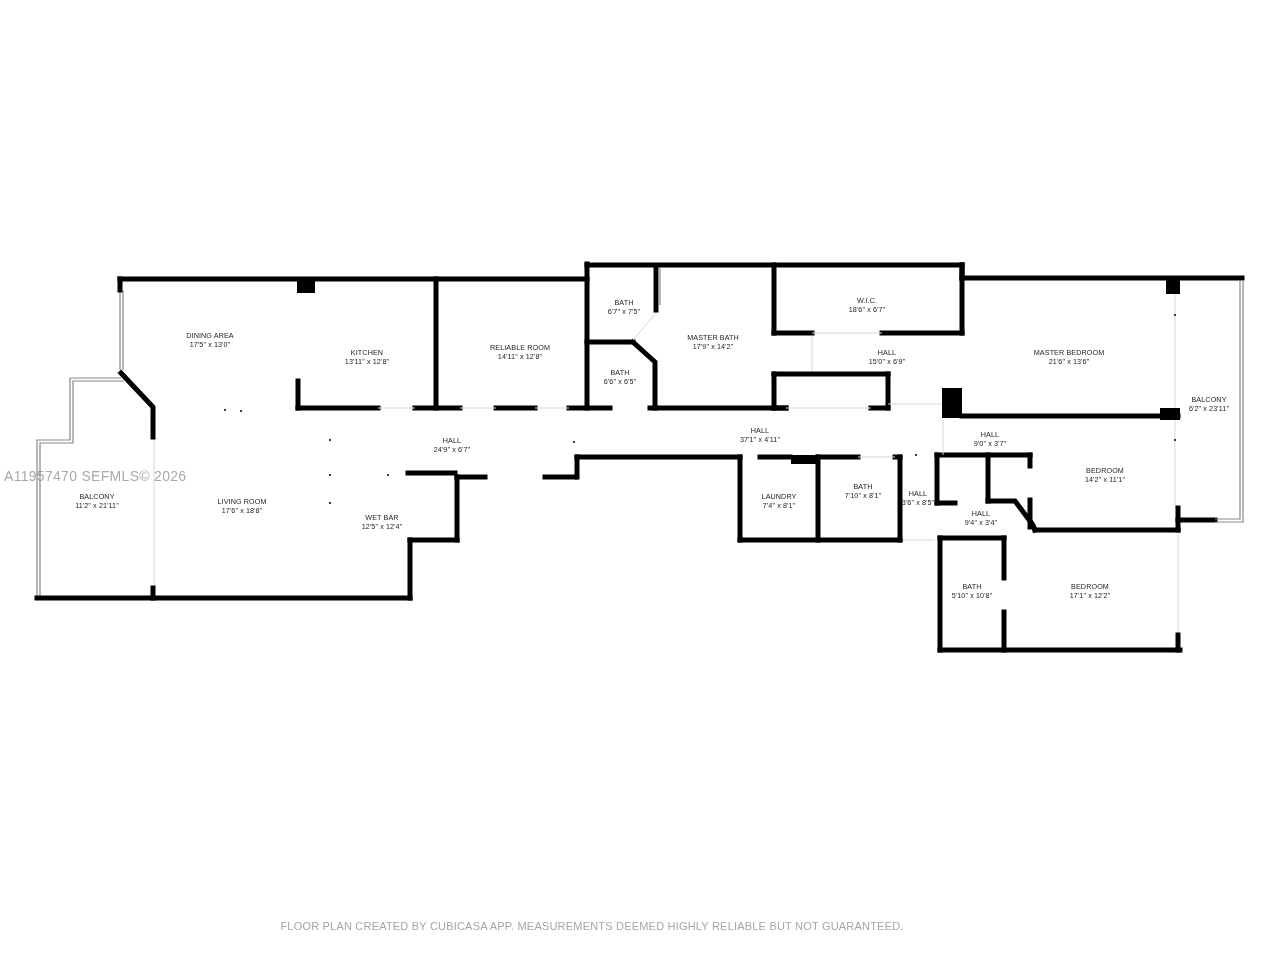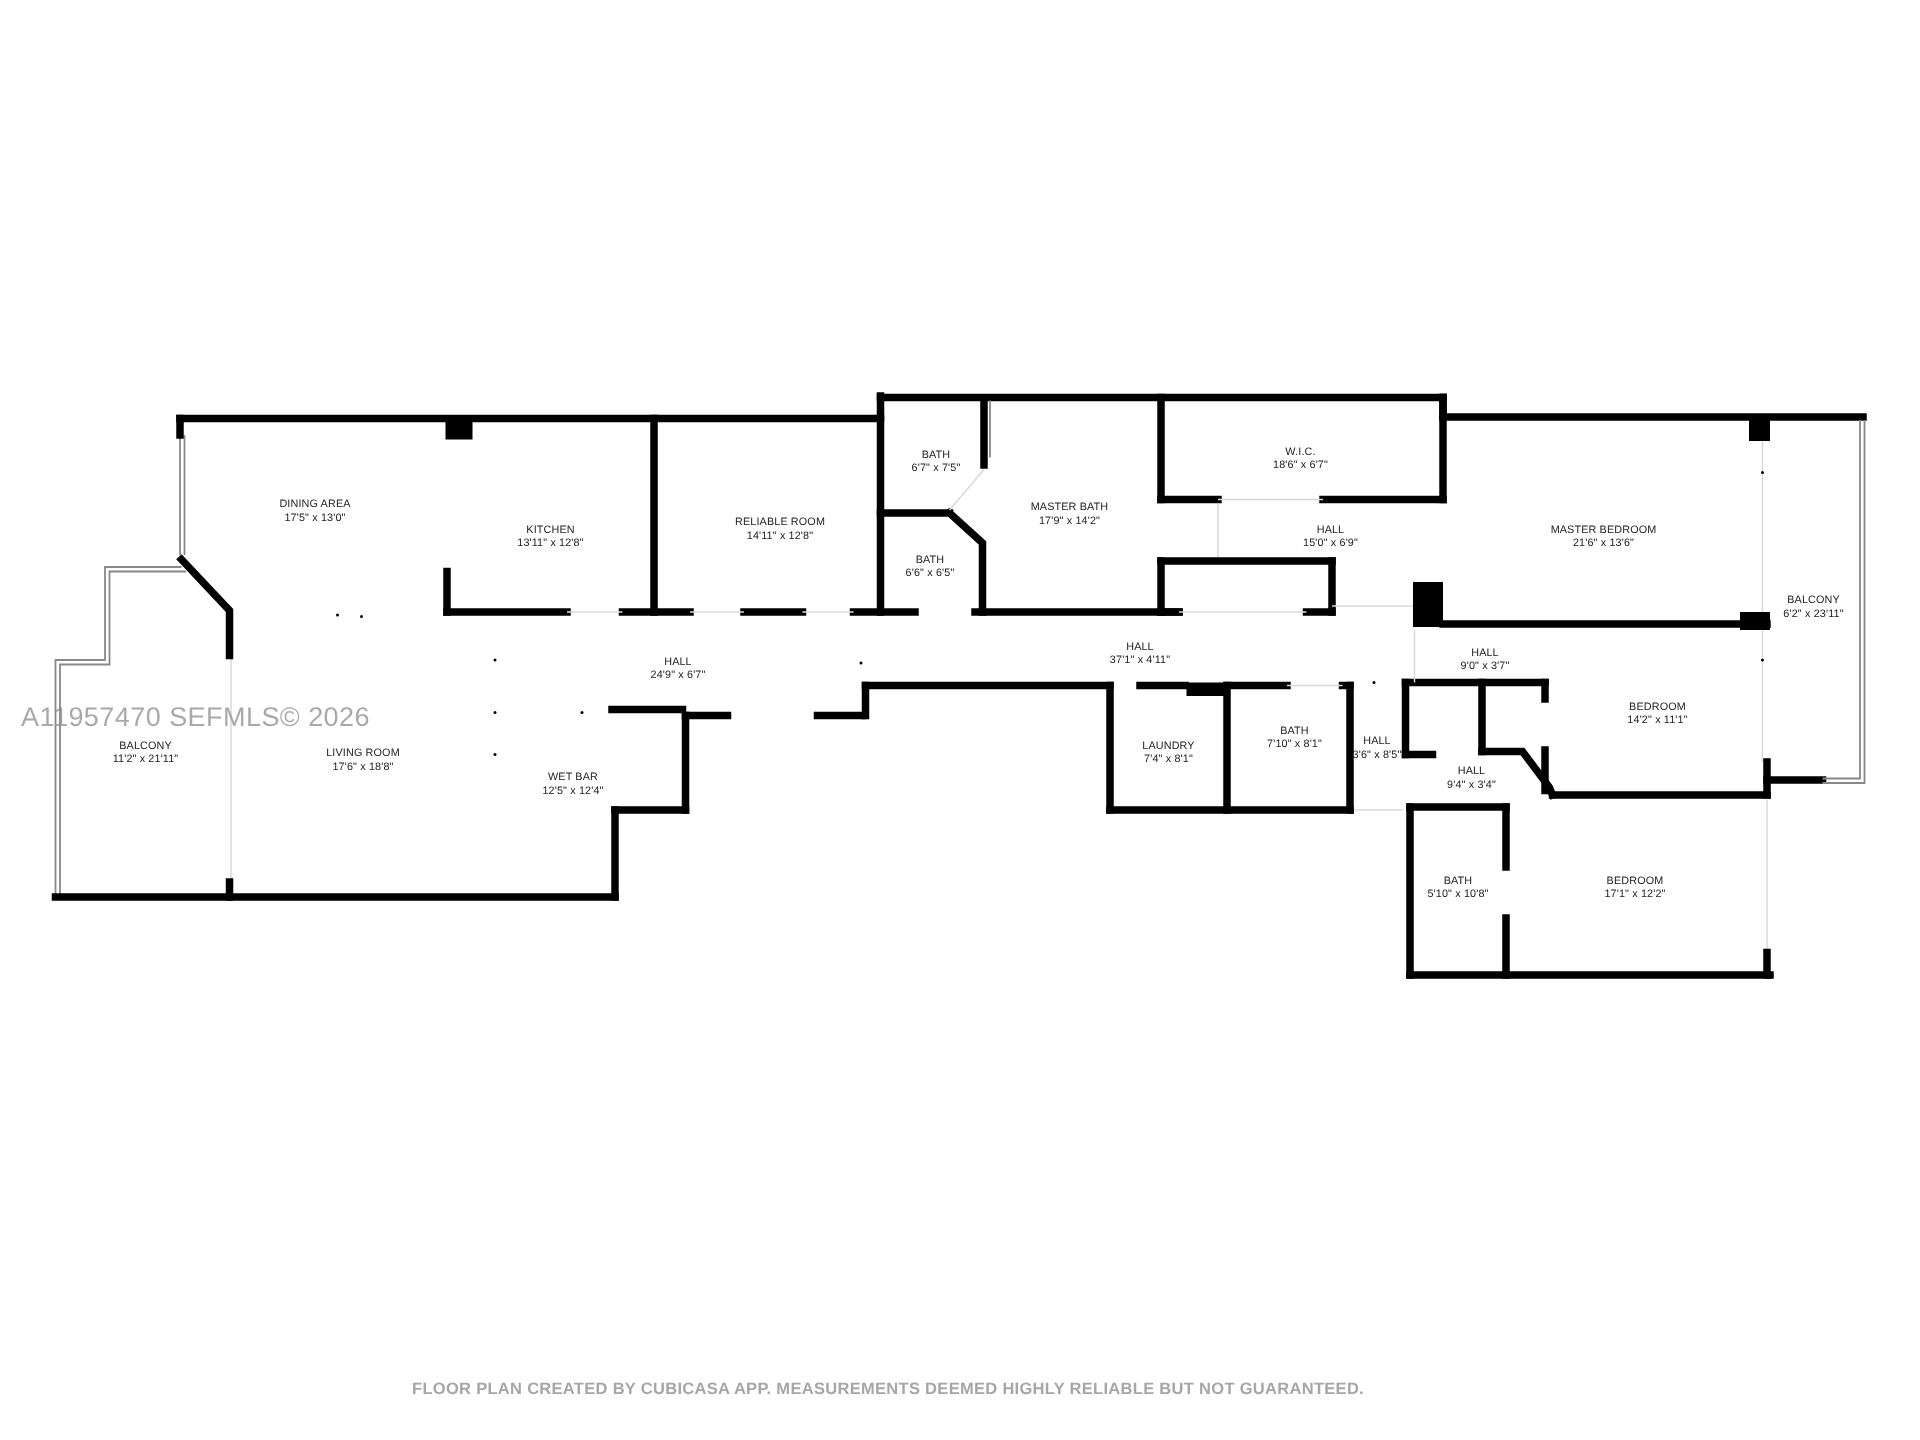--- a/index.html
+++ b/index.html
@@ -5,22 +5,22 @@
     html, body { margin: 0; padding: 0; background: #ffffff; }
     body { width: 1280px; height: 960px; position: relative; overflow: hidden; font-family: "Liberation Sans", sans-serif; }
     #plan { position: absolute; left: 0; top: 0; width: 1280px; height: 960px; }
     .wall { fill: #000; }
     .wall-line { stroke: #000; stroke-width: 5; fill: none; stroke-linecap: square; }
     .thin { stroke: #888; stroke-width: 1.2; fill: none; }
     .open { stroke: #d8d8d8; stroke-width: 1; fill: none; }
     .room-label { position: absolute; text-align: center; transform: translateX(-50%); font-size: 7.2px; line-height: 9px; color: #222; letter-spacing: 0.1px; white-space: nowrap; }
     .room-label .name { display: block; }
     .room-label .dim { display: block; }
-    .watermark { position: absolute; left: 14px; top: 468px; font-size: 18px; color: rgba(140,140,140,0.75); letter-spacing: 0.3px; white-space: nowrap; }
-    .footer { position: absolute; left: 0; width: 1184px; top: 920px; text-align: center; font-size: 11px; color: #a6a6a6; letter-spacing: 0.2px; font-weight: bold; }
+    .watermark { position: absolute; left: 4px; top: 468px; font-size: 14px; color: rgba(140,140,140,0.75); letter-spacing: 0.3px; white-space: nowrap; }
+    .footer { position: absolute; left: 0; width: 1184px; top: 920px; text-align: center; font-size: 11px; color: #a6a6a6; letter-spacing: 0.2px; }
     .dot { fill: #000; }
   </style>
 </head>
 <body>
 
 <svg id="plan" viewBox="0 0 1280 960" xmlns="http://www.w3.org/2000/svg">
 
   <g>
     <polyline class="thin" points="121,378 70,378 70,440 37,440 37,598"></polyline>
     <polyline class="thin" points="124,381 73,381 73,443 40,443 40,598"></polyline>

